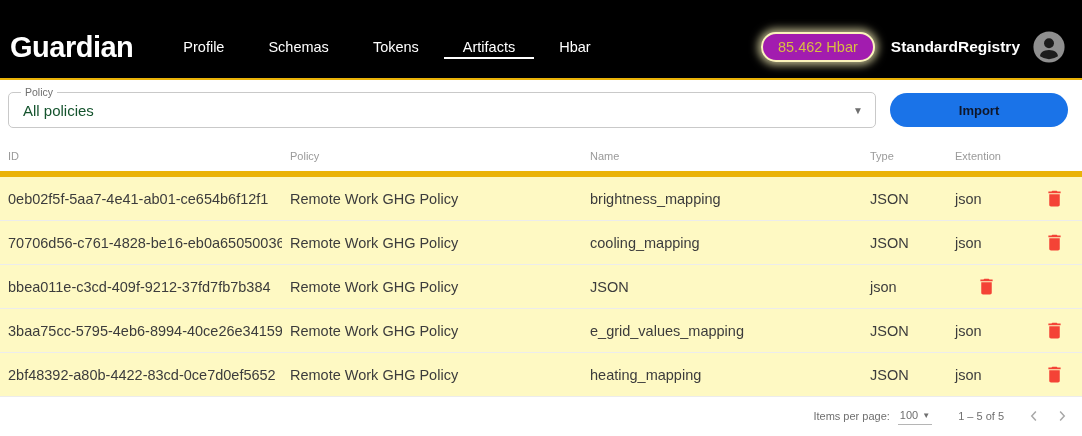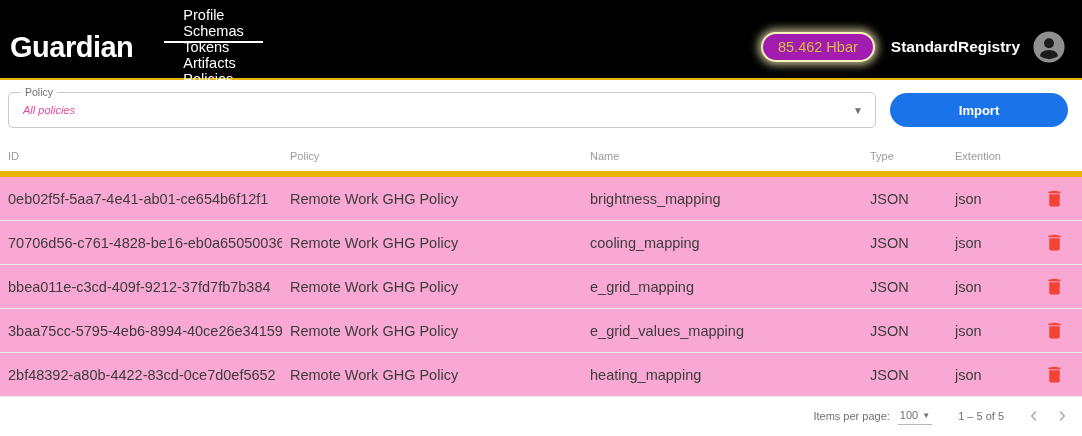--- a/index.html
+++ b/index.html
@@ -14,21 +14,21 @@
   .navbar {
     height: 80px; background: #000;
     display: flex; align-items: center;
     padding: 16px 16px 0 10px;
     border-bottom: 2px solid #eab308;
   }
   .logo {
     color: #fff; font-size: 29px; font-weight: 700;
     letter-spacing: -0.5px; cursor: pointer; margin-right: 28px;
   }
-  .nav-items { display: flex; align-items: stretch; height: 80px; flex-direction: column; }
+  .nav-items { display: flex; align-items: stretch; height: 80px; }
   .nav-item {
     color: #fff; font-size: 14.5px;
     padding: 0 22px; display: flex; align-items: center;
     cursor: pointer; position: relative; height: 80px;
   }
   .nav-item.active::after {
     content: ""; position: absolute; left: 3px; right: 3px;
     bottom: 28px; height: 2px; background: #fff;
   }
   .nav-right { margin-left: auto; display: flex; align-items: center; gap: 12px; }
@@ -51,25 +51,25 @@
     position: relative; width: 868px; height: 36px;
     border: 1px solid #c9c9c9; border-radius: 5px;
     display: flex; align-items: center;
     padding: 0 12px 0 14px; cursor: pointer; background: #fff;
   }
   .field-label {
     position: absolute; top: -7px; left: 12px;
     background: #fff; padding: 0 4px;
     font-size: 10.5px; color: #6f6f6f;
   }
-  .field-value { font-size: 11px; color: #ec4899; flex: 1; font-style: italic; }
+  .field-value { font-size: 15px; color: #14532d; flex: 1; }
   .caret { color: #6f6f6f; font-size: 10px; }
   .import-btn {
     margin-left: auto; width: 178px; height: 34px;
-    background: #1a73e8; color: #ffffff;
+    background: #1a73e8; color: #0f172a;
     border: none; border-radius: 17px;
     font-size: 13px; font-weight: 700; cursor: pointer;
     font-family: "Liberation Sans", sans-serif;
     text-align: center;
   }
 
   
   .table { margin-top: 12px; }
   .tgrid {
     display: grid;
@@ -78,21 +78,21 @@
   }
   .thead {
     height: 37px;
     border-bottom: 6px solid #eab308;
     box-shadow: 0 2px 3px rgba(0,0,0,0.05);
   }
   .th {
     font-size: 11px; color: #9a9a9a; padding-left: 8px;
   }
   .trow {
-    height: 44px; border-bottom: 1px solid #ececec; background: #f9a8d4;
+    height: 44px; border-bottom: 1px solid #ececec; background: #fef9c3;
   }
   .td {
     font-size: 14.5px; color: #3c3c3c; padding-left: 8px;
     white-space: nowrap; overflow: hidden;
   }
   .td-actions { display: flex; justify-content: center; padding-right: 14px; }
   .delete-btn {
     background: none; border: none; cursor: pointer;
     width: 24px; height: 24px; display: flex; align-items: center; justify-content: center;
   }
@@ -118,21 +118,20 @@
 </head>
 <body>
 
 <header class="navbar">
   <div class="logo">Guardian</div>
   <nav class="nav-items">
       <div class="nav-item">Profile</div>
       <div class="nav-item">Schemas</div>
       <div class="nav-item">Tokens</div>
       <div class="nav-item active">Artifacts</div>
-      <div class="nav-item">Policies</div>
       <div class="nav-item">Hbar</div>
     </nav>
   <div class="nav-right">
     <div class="balance-badge">85.462 Hbar</div>
     <div class="username">StandardRegistry</div>
     <div class="avatar">
       <svg viewBox="0 0 24 24" width="34" height="34">
         <circle cx="12" cy="12" r="11" fill="#8f8f8f"></circle>
         <circle cx="12" cy="9.3" r="3.5" fill="#1c1c1c"></circle>
         <path d="M12 14.2c-3.9 0-6.3 2-6.3 4.4a11 11 0 0 0 12.6 0c0-2.4-2.4-4.4-6.3-4.4z" fill="#1c1c1c"></path>
@@ -186,21 +185,20 @@
         <svg viewBox="0 0 24 24" width="21" height="21" fill="#f44336">
           <path d="M6 19c0 1.1.9 2 2 2h8c1.1 0 2-.9 2-2V7H6v12zM19 4h-3.5l-1-1h-5l-1 1H5v2h14V4z"></path>
         </svg>
       </button>
     </div>
   </div>
 
   <div class="tgrid trow">
     <div class="td">bbea011e-c3cd-409f-9212-37fd7fb7b384</div>
     <div class="td">Remote Work GHG Policy</div>
-    <div class="td">e_grid_mapping</div>
     <div class="td">JSON</div>
     <div class="td">json</div>
     <div class="td td-actions">
       <button class="delete-btn" title="">
         <svg viewBox="0 0 24 24" width="21" height="21" fill="#f44336">
           <path d="M6 19c0 1.1.9 2 2 2h8c1.1 0 2-.9 2-2V7H6v12zM19 4h-3.5l-1-1h-5l-1 1H5v2h14V4z"></path>
         </svg>
       </button>
     </div>
   </div>

